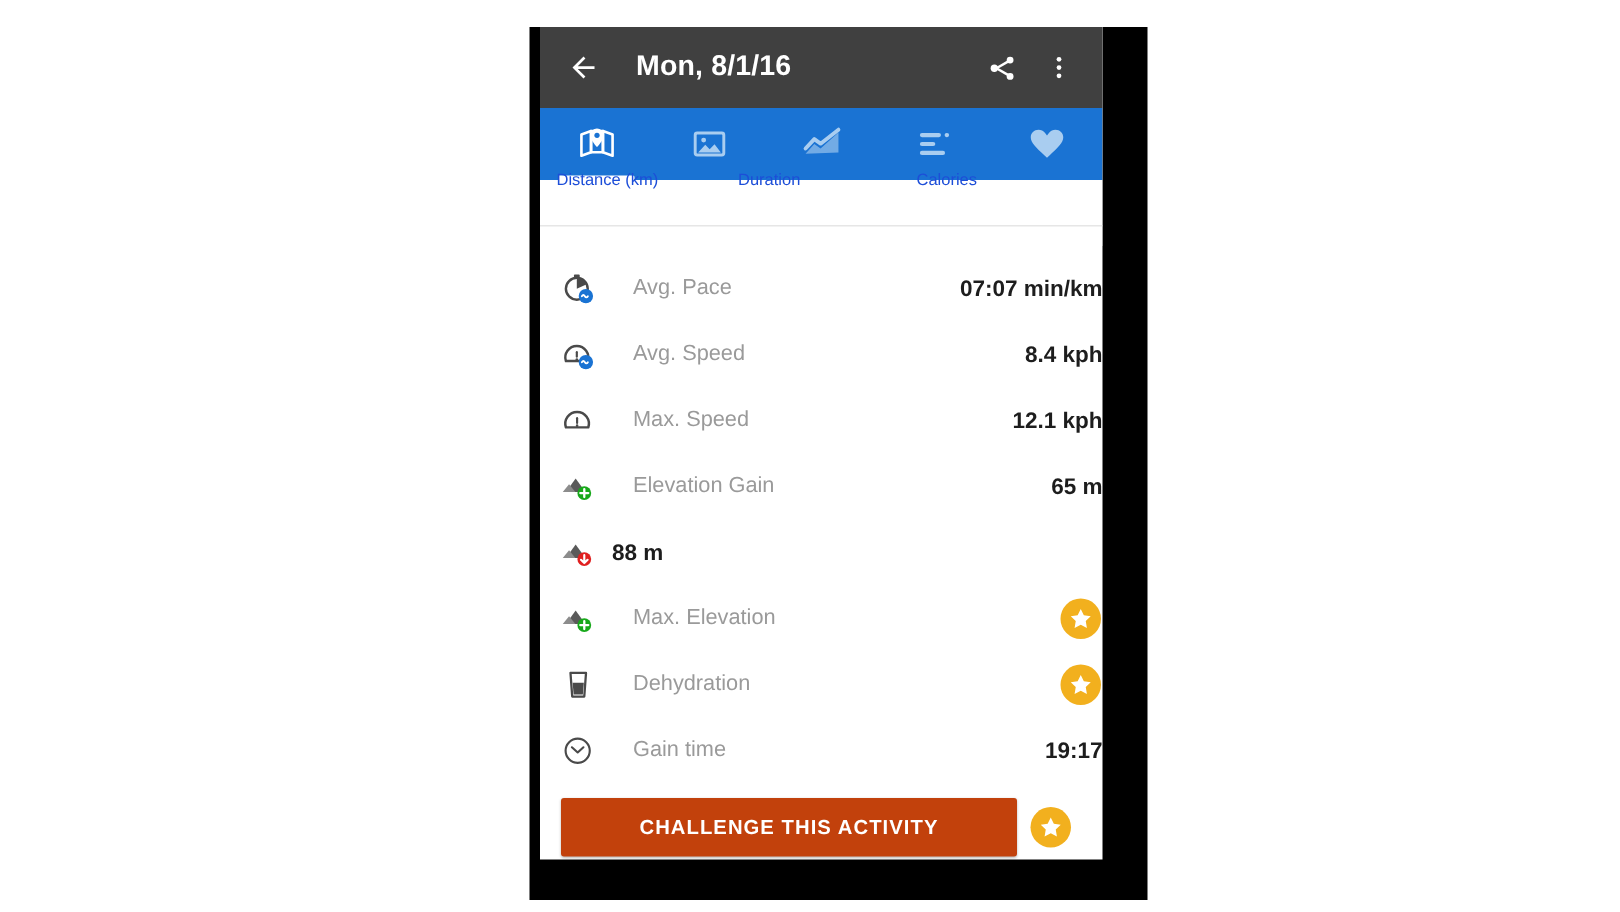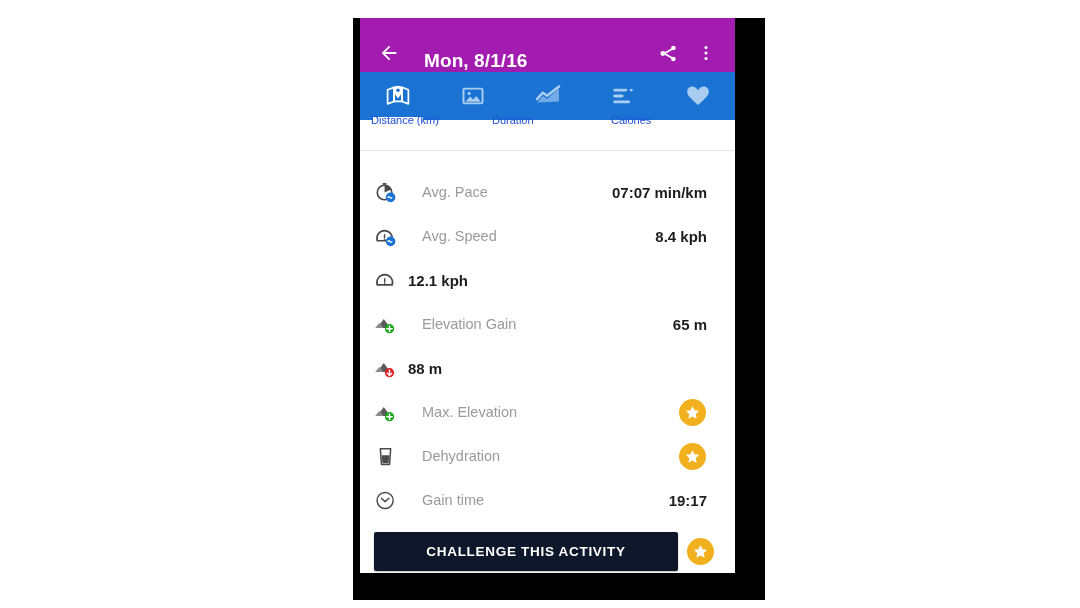--- a/index.html
+++ b/index.html
@@ -37,23 +37,23 @@
     width: 375px;
     height: 555px;
     background: #ffffff;
     overflow: hidden;
   }
 
   
   .appbar {
     position: relative;
     height: 54px;
-    background: #a21caf;
-    display: flex;
-    align-items: flex-end;
+    background: #404040;
+    display: flex;
+    align-items: center;
     padding: 0 10px;
     box-sizing: border-box;
   }
   .appbar-icon-btn {
     width: 38px;
     height: 38px;
     display: flex;
     align-items: center;
     justify-content: center;
     flex: 0 0 auto;
@@ -120,21 +120,21 @@
   }
 
   
   .stat-list {
     padding-top: 6px;
   }
   .stat-row {
     display: flex;
     align-items: center;
     height: 44px;
-    padding: 0 28px 0 14px;
+    padding: 0 0 0 14px;
     box-sizing: border-box;
     cursor: pointer;
   }
   .stat-icon {
     width: 34px;
     flex: 0 0 34px;
     display: flex;
     align-items: center;
     justify-content: flex-start;
   }
@@ -175,21 +175,21 @@
   
   .cta-wrap {
     display: flex;
     align-items: center;
     padding: 10px 13px 0 14px;
     box-sizing: border-box;
   }
   .cta-button {
     flex: 1 1 auto;
     height: 39px;
-    background: #0f172a;
+    background: #c2410c;
     border: none;
     border-radius: 2px;
     color: #ffffff;
     font-size: 13.5px;
     font-weight: bold;
     letter-spacing: 0.7px;
     font-family: "Liberation Sans", sans-serif;
     cursor: pointer;
     box-shadow: 0 1px 2px rgba(0,0,0,0.28);
   }
@@ -326,20 +326,21 @@
       </div>
 
       <div class="stat-row">
         <div class="stat-icon">
           <svg width="23" height="23" viewBox="0 0 24 24">
             <path d="M3.4 16.6a8.2 8.2 0 1 1 15.6 0z" fill="none" stroke="#4a4a4a" stroke-width="1.7" stroke-linejoin="round"></path>
             <line x1="11.2" y1="10.2" x2="11.2" y2="13.5" stroke="#4a4a4a" stroke-width="1.5" stroke-linecap="round"></line>
             <circle cx="11.2" cy="15.4" r="0.9" fill="#4a4a4a"></circle>
           </svg>
         </div>
+        <div class="stat-label">Max. Speed</div>
         <div class="stat-value">12.1 kph</div>
       </div>
 
       <div class="stat-row">
         <div class="stat-icon">
           <svg width="23" height="23" viewBox="0 0 24 24">
             <path d="M10.2 6.2L17 15.6H3.4z" fill="#5a5a5a"></path>
             <path d="M5.6 10.2L10 15.6H1.2z" fill="#8c8c8c"></path>
             <circle cx="16.2" cy="16.4" r="4.8" fill="#17a81a"></circle>
             <path d="M16.2 13.6v5.6M13.4 16.4h5.6" stroke="#ffffff" stroke-width="1.6" stroke-linecap="round"></path>

